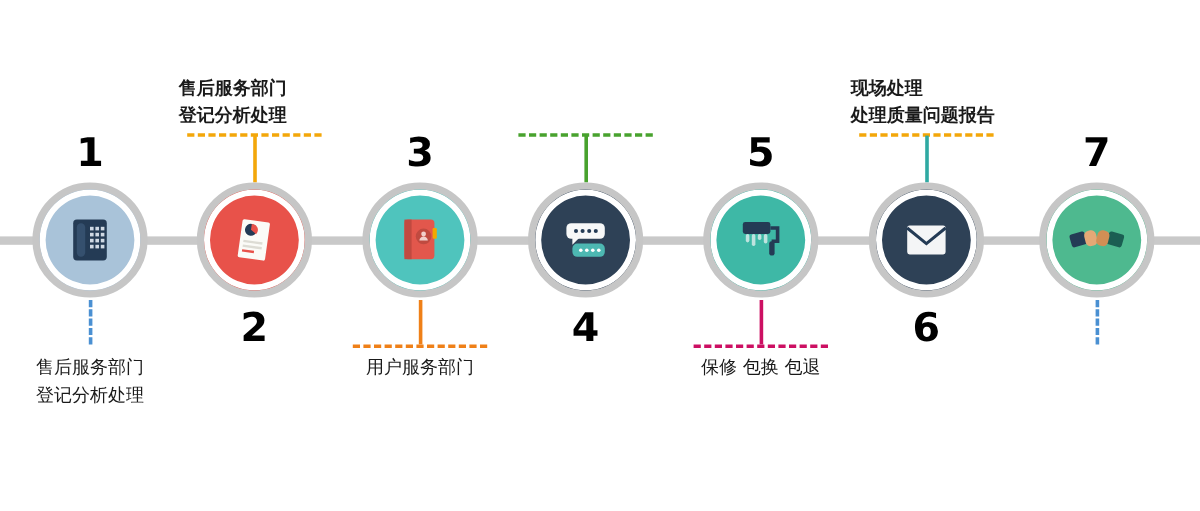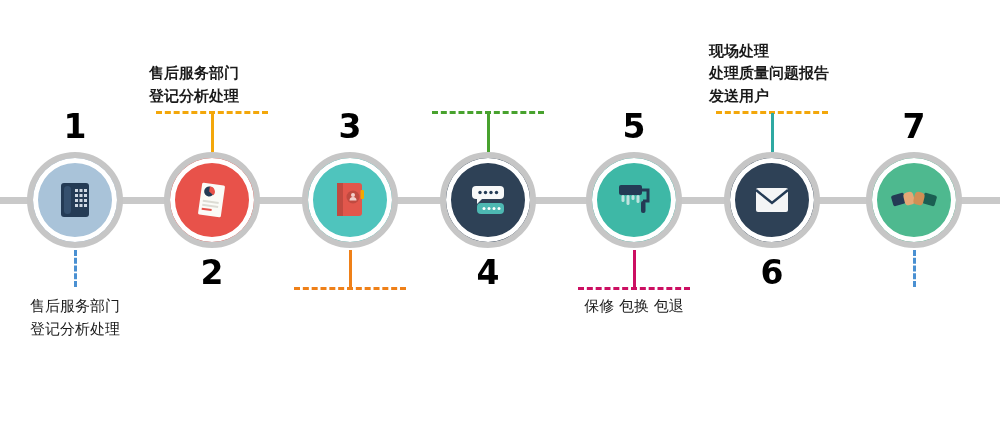--- a/index.html
+++ b/index.html
@@ -98,20 +98,21 @@
         <rect x="10" y="6" width="6" height="33" fill="#c04a40"></rect>
         <circle cx="26" cy="20" r="6.5" fill="#c04a40"></circle>
         <circle cx="26" cy="18" r="2" fill="#f2d0cc"></circle>
         <path d="M22.5 23.5 a3.5 3.5 0 0 1 7 0 Z" fill="#f2d0cc"></path>
         <rect x="33.5" y="13" width="3.5" height="9" rx="1" fill="#f0a800"></rect>
       </svg>
     </div>
     <div class="vline"></div>
     <div class="hline"></div>
     <div class="label">
+      <div>用户服务部门</div>
     </div>
   </div>
 
   <div class="step above s4" style="--accent: #48a22e; --h-accent: #48a22e;">
     <div class="hline"></div>
     <div class="vline"></div>
     <div class="circle" style="background: rgb(46, 65, 86);">
       <svg class="icon" width="46" height="46" viewBox="0 0 46 46">
         <rect x="7" y="9" width="32" height="13" rx="4" fill="#f7f8f8"></rect>
         <path d="M12 21 l0 6 6 -6 Z" fill="#f7f8f8"></path>
@@ -152,21 +153,20 @@
     <div class="hline"></div>
     <div class="label">
       <div>保修 包换 包退</div>
     </div>
   </div>
 
   <div class="step above s6" style="--accent: #2fa9a2; --h-accent: #f3a70a;">
     <div class="label">
       <div>现场处理</div>
       <div>处理质量问题报告</div>
-      <div>发送用户</div>
     </div>
     <div class="hline"></div>
     <div class="vline"></div>
     <div class="circle" style="background: rgb(46, 65, 86);">
       <svg class="icon" width="46" height="46" viewBox="0 0 46 46">
         <rect x="7" y="11" width="32" height="24" rx="2" fill="#f4f5f6"></rect>
         <path d="M7 13 L23 26 L39 13" fill="none" stroke="#243b55" stroke-width="2.5"></path>
       </svg>
     </div>
     <div class="num">6</div>

